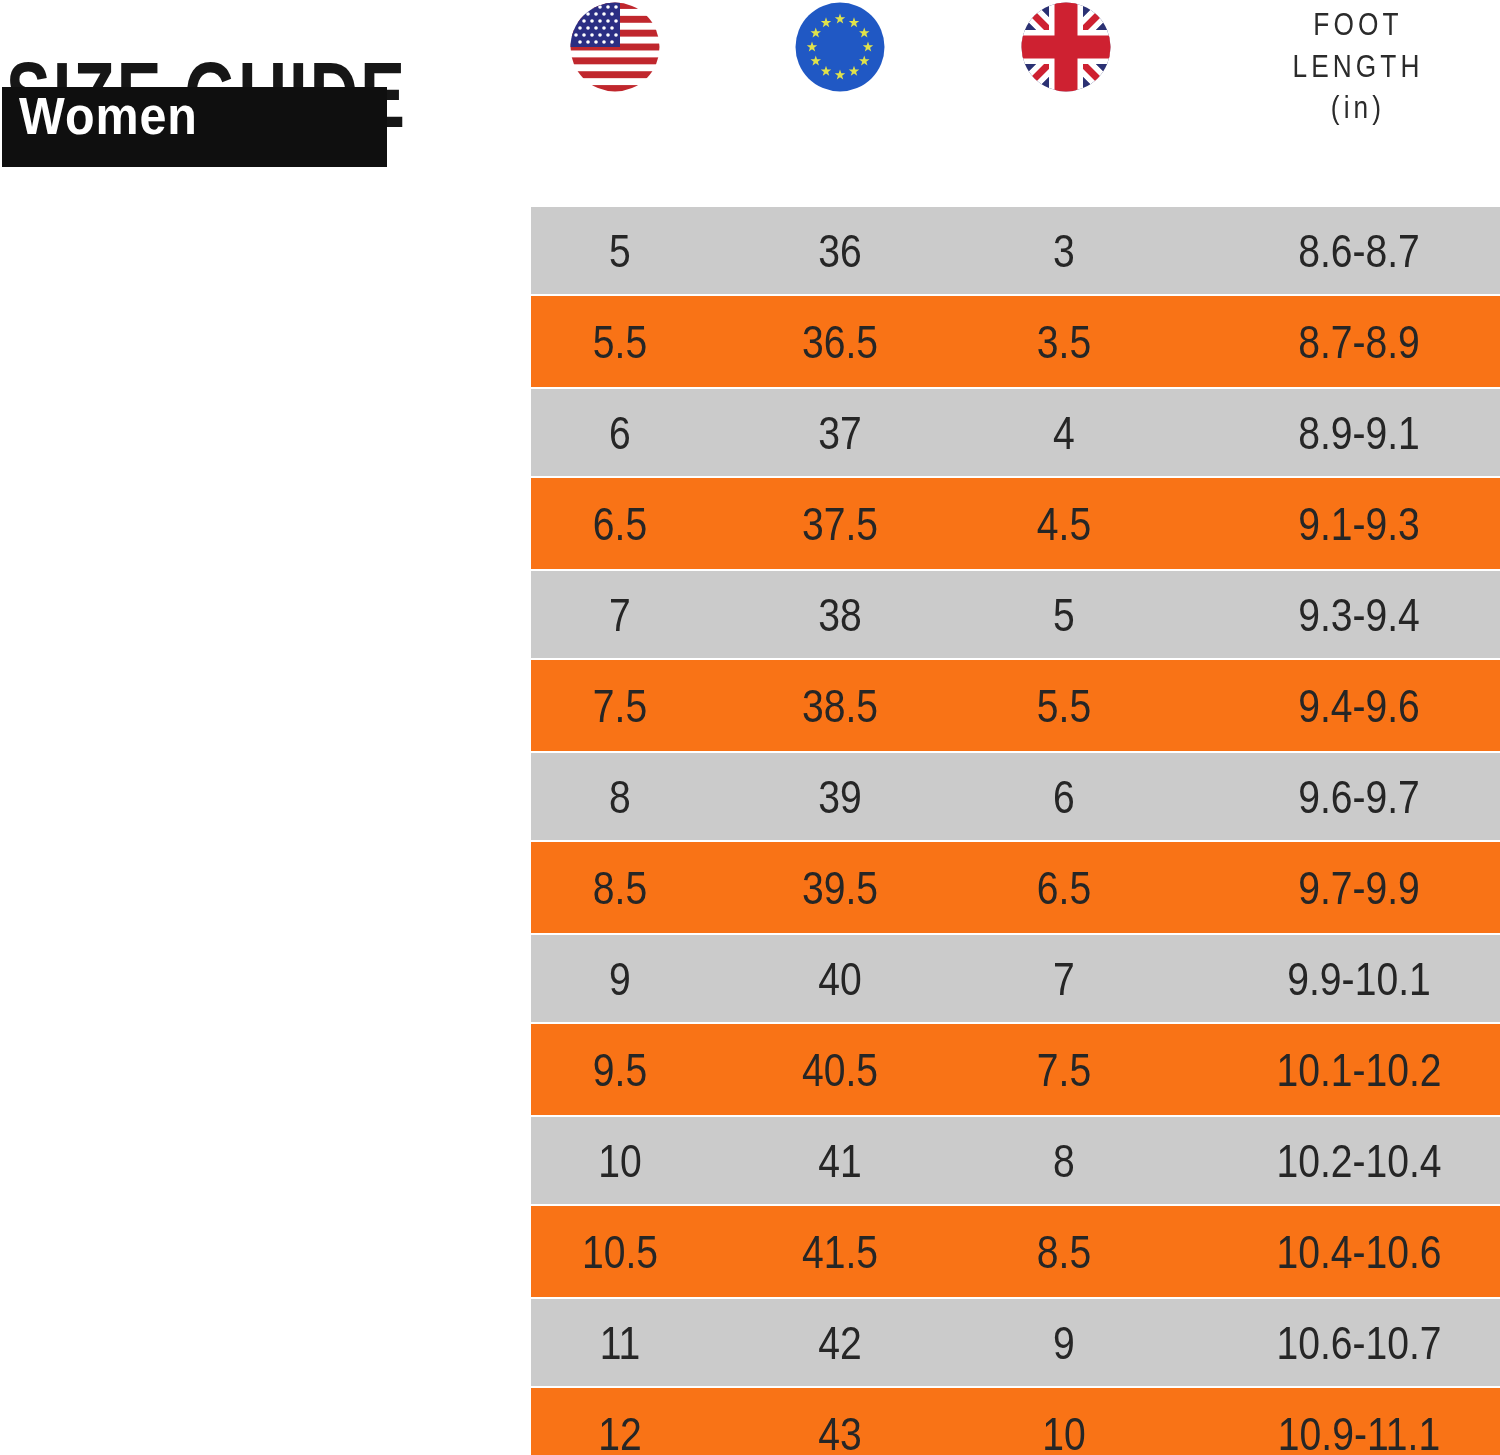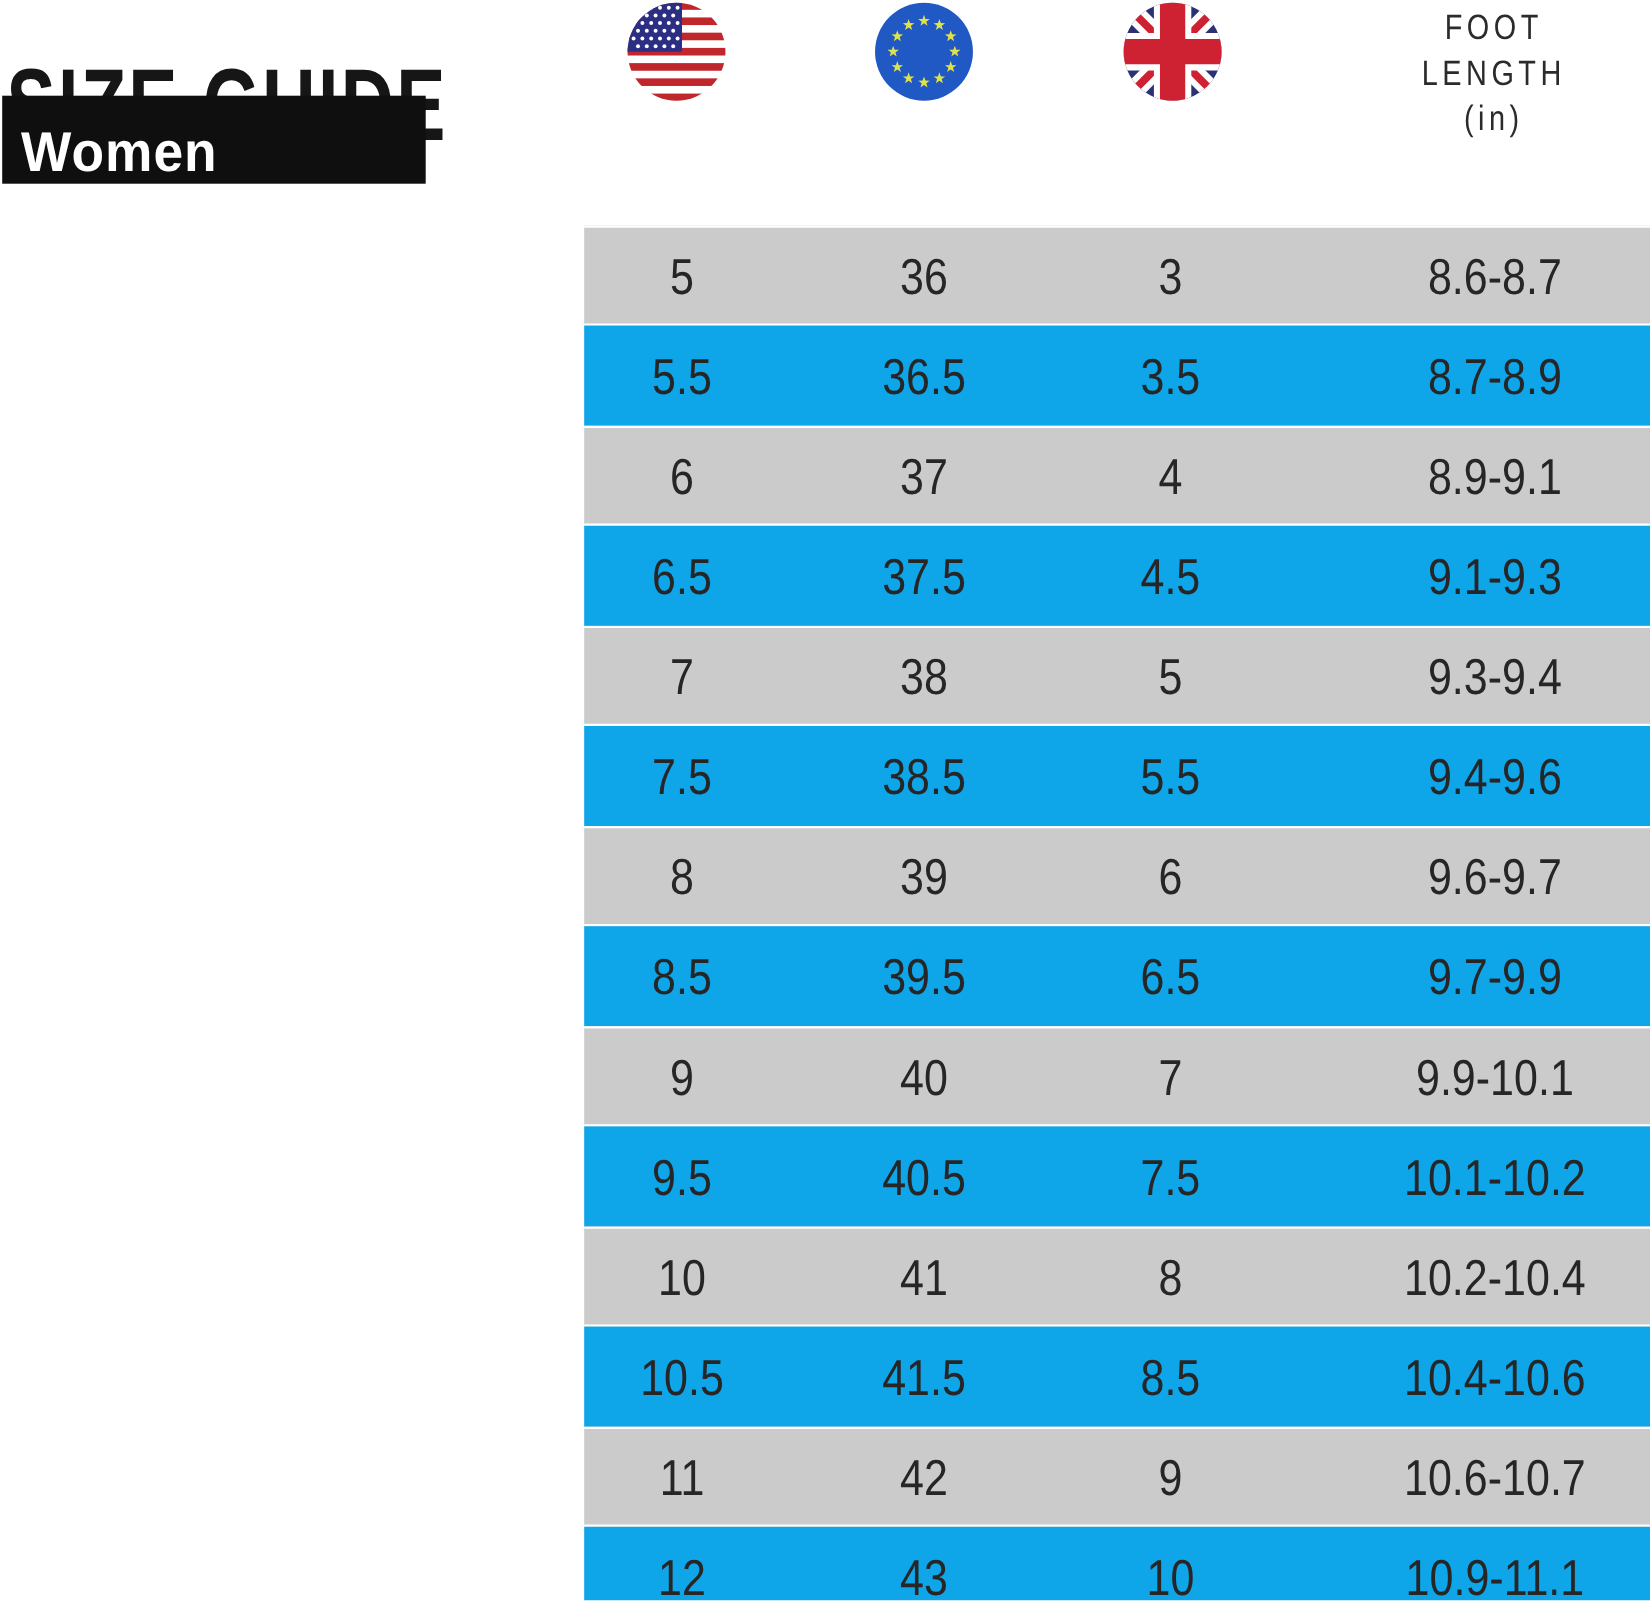--- a/index.html
+++ b/index.html
@@ -12,21 +12,21 @@
 
   
   .page-title{
     position:absolute;left:6px;top:-13px;
     font-size:93px;font-weight:800;letter-spacing:3px;line-height:1;
     color:#161616;white-space:nowrap;
     transform:scaleX(.72);transform-origin:left top;
   }
   .category-badge{
     position:absolute;left:2px;top:87px;width:385px;height:80px;
-    background:#0f0f0f;display:flex;align-items:flex-end;
+    background:#0f0f0f;display:flex;align-items:flex-start;
   }
   .category-badge .badge-label{
     color:#ffffff;font-size:51px;font-weight:700;letter-spacing:1px;
     padding-left:18px;white-space:nowrap;
     transform:scaleX(.95);transform-origin:left center;
   }
 
   
   .flag{position:absolute;top:2px;width:90px;height:90px;}
   .flag svg{display:block;width:90px;height:90px;}
@@ -38,21 +38,21 @@
     text-align:center;font-size:32px;font-weight:300;letter-spacing:5px;
     line-height:1.3;color:#2b2b2b;
     transform:scaleX(.82);transform-origin:center top;
   }
 
   
   .size-table{
     position:absolute;left:531px;top:205px;width:969px;height:1250px;
     overflow:hidden;
   }
-  .row{position:relative;width:100%;height:91px;background:#0ea5e9;}
+  .row{position:relative;width:100%;height:91px;background:#f97316;}
   .row.alt{
     background:#cbcbcb;
     box-shadow:inset 0 2px 0 0 #ffffff, inset 0 -2px 0 0 #ffffff;
   }
   .cell{
     position:absolute;top:50%;
     transform:translate(-50%,-50%) scaleX(.85);
     font-size:46px;font-weight:300;color:#262626;white-space:nowrap;
   }
   .cell-us{left:89px;}

